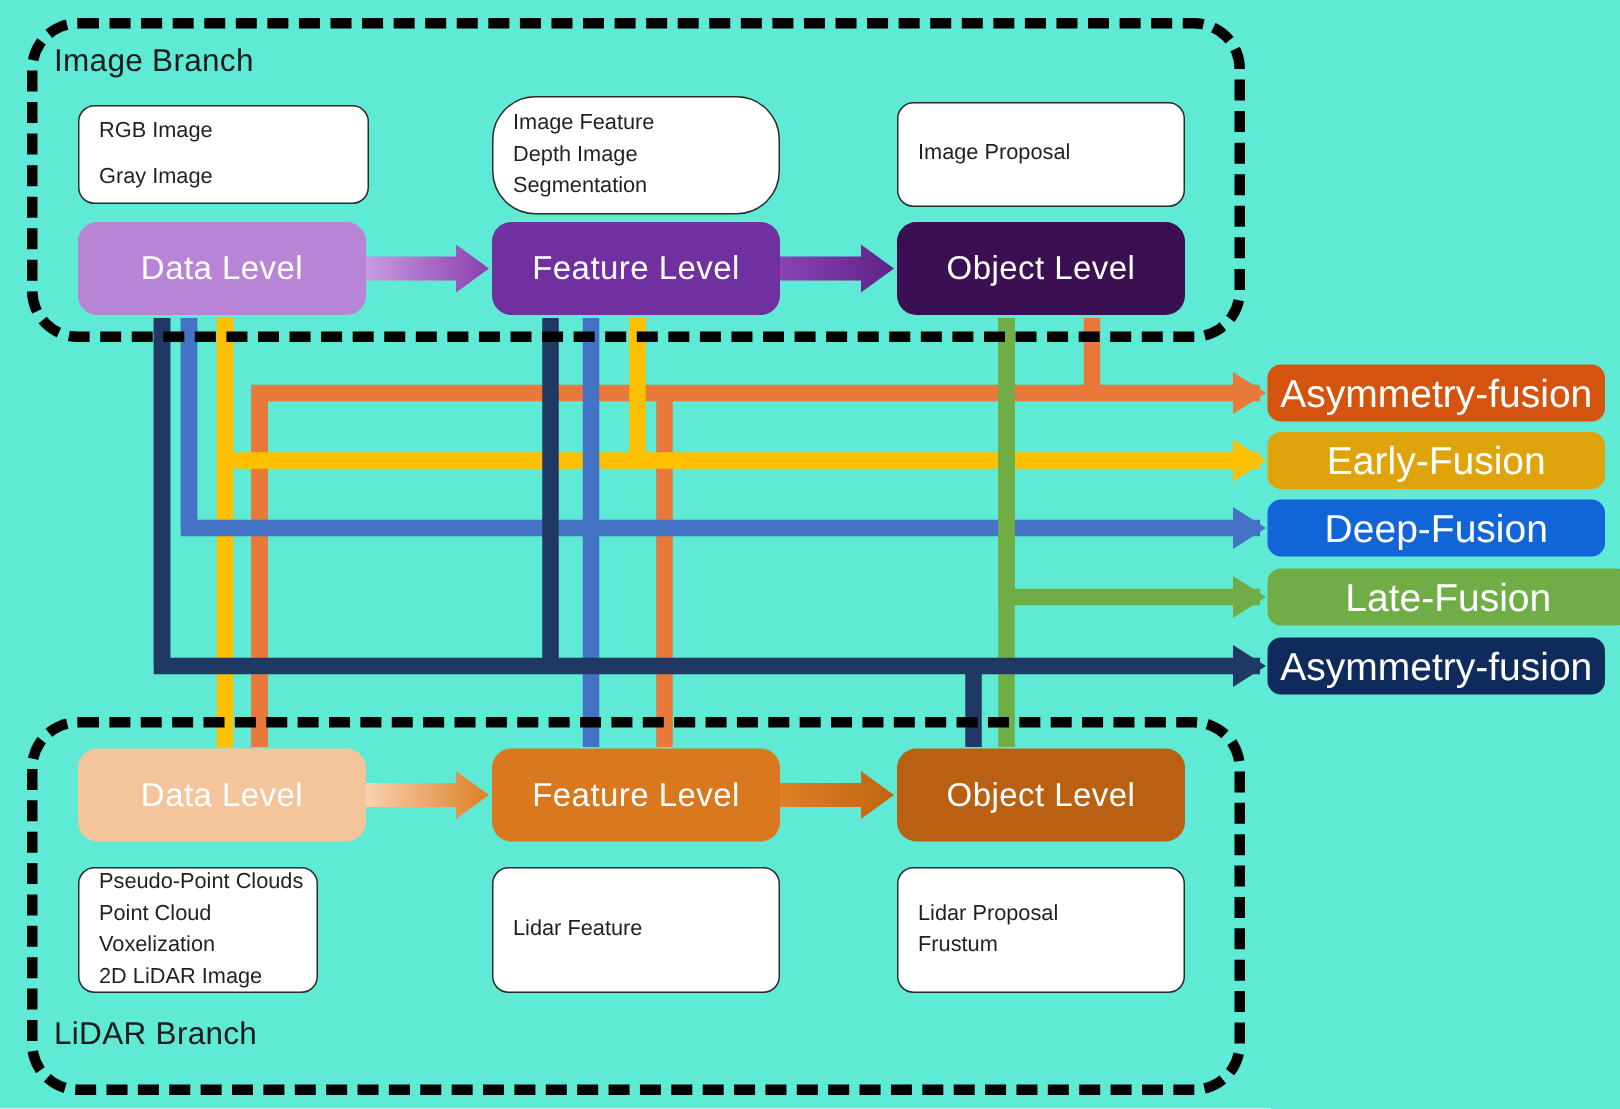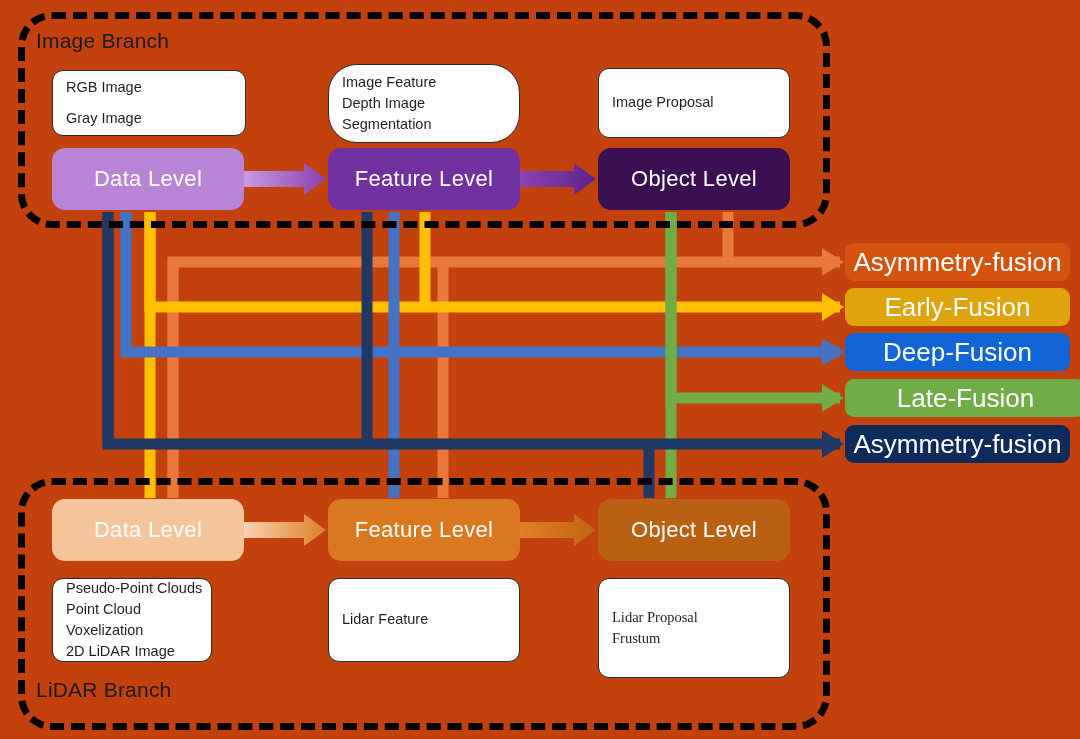--- a/index.html
+++ b/index.html
@@ -7,21 +7,21 @@
     padding: 0;
     background: #ffffff;
   }
   body {
     font-family: "Liberation Sans", sans-serif;
   }
   #stage {
     position: relative;
     width: 1080px;
     height: 739px;
-    background: #c2410c;
+    background: #5eead4;
     overflow: hidden;
   }
   #wires {
     position: absolute;
     left: 0;
     top: 0;
     width: 1080px;
     height: 739px;
   }
   .branch-frame {
@@ -169,21 +169,21 @@
 
   <div class="note-box" style="left:52px; top:578px; width:160px; height:84px;">
     <div class="note-line">Pseudo-Point Clouds</div>
     <div class="note-line">Point Cloud</div>
     <div class="note-line">Voxelization</div>
     <div class="note-line">2D LiDAR Image</div>
   </div>
   <div class="note-box" style="left:328px; top:578px; width:192px; height:84px;">
     <div class="note-line">Lidar Feature</div>
   </div>
-  <div class="note-box" style="left:598px; top:578px; width:192px; height:100px;font-family:Liberation Serif, serif;">
+  <div class="note-box" style="left:598px; top:578px; width:192px; height:84px;">
     <div class="note-line">Lidar Proposal</div>
     <div class="note-line">Frustum</div>
   </div>
 
   <div class="fusion-box" style="left:845px; top:243px; width:225px; height:38px; background:#d4530f;">Asymmetry-fusion</div>
   <div class="fusion-box" style="left:845px; top:288px; width:225px; height:38px; background:#dfa40c;">Early-Fusion</div>
   <div class="fusion-box" style="left:845px; top:333px; width:225px; height:38px; background:#1165d6;">Deep-Fusion</div>
   <div class="fusion-box" style="left:845px; top:379px; width:241px; height:38px; background:#70ad47;">Late-Fusion</div>
   <div class="fusion-box" style="left:845px; top:425px; width:225px; height:38px; background:#0e2b5c;">Asymmetry-fusion</div>
 

